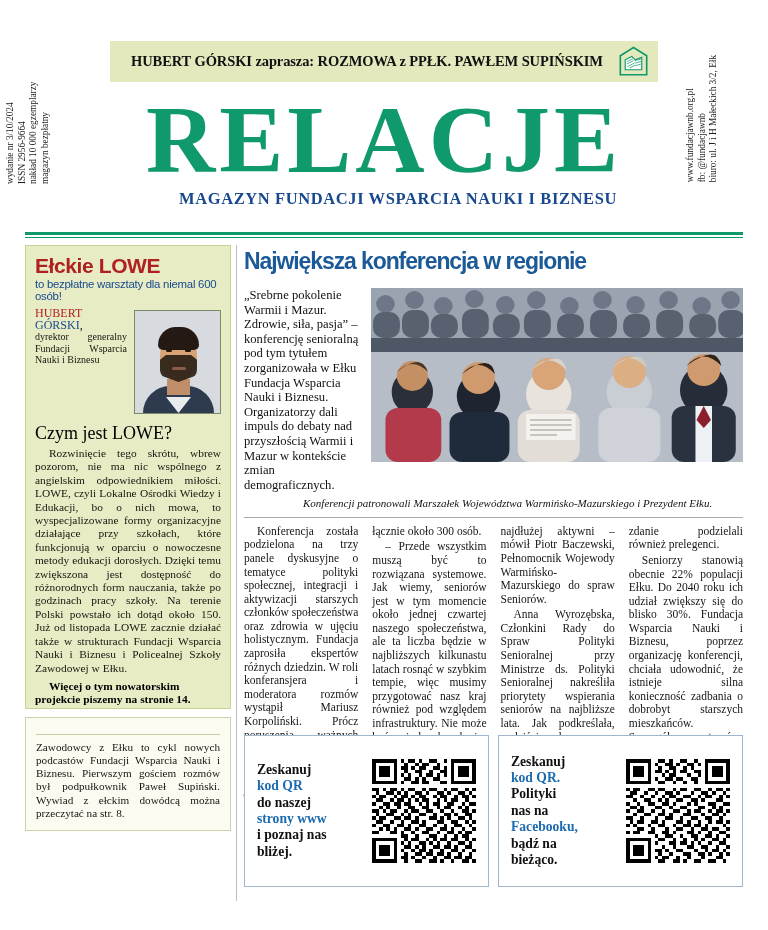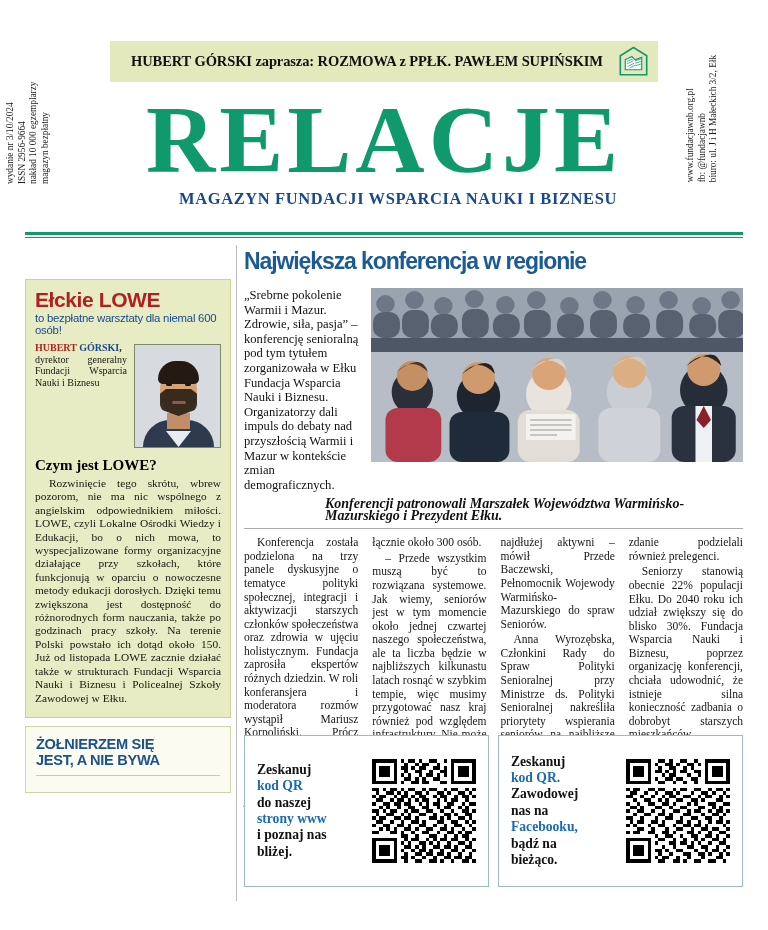--- a/index.html
+++ b/index.html
@@ -64,22 +64,21 @@
   .rule-green-thin {
     position:absolute; left:25px; top:237px; width:718px;
     height:1px; background:#11996e;
   }
 
   
   .left-col { position:absolute; left:25px; top:245px; width:206px; }
 
   .lowe-box {
     background:#e7ecc4; border:1px solid #c9d195;
-    padding:8px 9px 10px 9px;
-    margin-top:34px;
+    padding:8px 9px 1px 9px;
   }
   .lowe-title {
     color:#b02020; font-weight:700; font-size:21px;
     font-family:"Liberation Sans", sans-serif; letter-spacing:-0.4px;
     line-height:23px;
   }
   .lowe-sub {
     color:#18488f; font-weight:400; font-size:11.4px;
     font-family:"Liberation Sans", sans-serif; letter-spacing:-0.25px;
     margin-top:1px; margin-bottom:6px;
@@ -115,25 +114,25 @@
     position:absolute; left:25px; top:44px; width:37px; height:27px;
     background:#2c2118; border-radius:0 0 45% 45%;
     clip-path: polygon(0 18%, 16% 0, 84% 0, 100% 18%, 100% 75%, 50% 100%, 0 75%);
     opacity:.93;
   }
   .portrait .mouth { position:absolute; left:37px; top:56px; width:14px; height:3px; background:#8d5b49; border-radius:2px; }
   .portrait .eyeL { position:absolute; left:31px; top:38px; width:6px; height:3px; background:#20150f; border-radius:2px; }
   .portrait .eyeR { position:absolute; left:50px; top:38px; width:6px; height:3px; background:#20150f; border-radius:2px; }
 
   .byline { font-size:10px; line-height:11.5px; clear:none; }
-  .byline .nm { font-weight:700; font-size:10px; }
+  .byline .nm { font-weight:400; font-size:12px; }
   .byline .nm .red { color:#b02020; }
   .byline .nm .blue { color:#18488f; }
 
-  .sec-h { font-weight:700; font-size:15px; margin:6px 0 3px 0; }
+  .sec-h { font-weight:400; font-size:18px; margin:6px 0 3px 0; }
 
   .lowe-more { font-weight:700; font-size:11.4px; line-height:13.4px; text-indent:14px; }
 
   
   .teaser {
     margin-top:8px; background:#fbfbf2; border:1px solid #cfd3a8;
     padding:9px 10px 10px 10px;
   }
   .teaser-h {
     color:#1c5288; font-weight:700; font-size:14.6px;
@@ -157,22 +156,22 @@
     width:127px; flex:0 0 127px;
     font-size:12.6px; line-height:14.6px; color:#111;
     padding-right:7px;
   }
   .photo {
     flex:1; height:174px; position:relative; overflow:hidden;
     background:#b9c3cd;
   }
   .photo .room { position:absolute; inset:0; background:linear-gradient(#c6ccd4 0%, #aab3bd 48%, #8e99a6 100%); }
   .caption {
-    margin-top:6px; margin-left:81px;
-    font-style:italic; font-weight:700; font-size:14px; line-height:11.4px; color:#111;
+    margin-top:6px; margin-left:59px;
+    font-style:italic; font-weight:400; font-size:11px; line-height:11.4px; color:#111;
   }
   .cap-rule { height:1px; background:#aaa; margin:7px 0 0 0; }
 
   .cols { display:flex; gap:14px; margin-top:7px; }
   .col { flex:1; font-size:11.5px; line-height:13.6px; text-align:justify; color:#151515; }
   .col p { text-indent:13px; margin-bottom:2px; }
   .col p.noind { text-indent:0; }
 
   
   .qr-row { position:absolute; left:244px; top:735px; width:499px; display:flex; gap:9px; }
@@ -247,26 +246,26 @@
         <div class="byline">
           <div class="nm"><span class="red">HUBERT</span> <span class="blue">GÓRSKI</span>,</div>
           <div>dyrektor generalny Fundacji Wsparcia Nauki i Biznesu</div>
         </div>
       </div>
 
       <div class="sec-h">Czym jest LOWE?</div>
       <div class="lowe-body">
         <p>Rozwinięcie tego skrótu, wbrew pozorom, nie ma nic wspólnego z angielskim odpowiednikiem miłości. LOWE, czyli Lokalne Ośrodki Wiedzy i Edukacji, bo o nich mowa, to wyspecjalizowane formy organizacyjne działające przy szkołach, które funkcjonują w oparciu o nowoczesne metody edukacji dorosłych. Dzięki temu zwiększona jest dostępność do różnorodnych form nauczania, także po godzinach pracy szkoły. Na terenie Polski powstało ich dotąd około 150. Już od listopada LOWE zacznie działać także w strukturach Fundacji Wsparcia Nauki i Biznesu i Policealnej Szkoły Zawodowej w Ełku.</p>
       </div>
+      <div class="lowe-more" style="margin-top:5px;">Więcej o tym nowatorskim projekcie piszemy na stronie 14.</div>
     </div>
 
     <div class="teaser">
-      <div class="teaser-h" style="white-space:pre-line;">ŻOŁNIERZEM SIĘ
-JEST, A NIE BYWA</div>
       <div class="teaser-rule"></div>
+      <div class="teaser-b">Zawodowcy z Ełku to cykl nowych podcastów Fundacji Wsparcia Nauki i Biznesu. Pierwszym gościem rozmów był podpułkownik Paweł Supiński. Wywiad z ełckim dowódcą można przeczytać na str. 8.</div>
     </div>
 
   </div>
 
   <div class="main">
     <div class="headline">Największa konferencja w regionie</div>
 
     <div class="lead-row">
       <div class="lead">„Srebrne pokolenie Warmii i Mazur. Zdrowie, siła, pasja” – konferencję senioralną pod tym tytułem zorganizowała w Ełku Fundacja Wsparcia Nauki i Biznesu. Organizatorzy dali impuls do debaty nad przyszłością Warmii i Mazur w kontekście zmian demograficznych.</div>
       <div class="photo">
@@ -353,21 +352,21 @@
 
     <div class="cols">
       <div class="col">
         <p>Konferencja została podzielona na trzy panele dyskusyjne o tematyce polityki społecznej, integracji i aktywizacji starszych członków społeczeństwa oraz zdrowia w ujęciu holistycznym. Fundacja zaprosiła ekspertów różnych dziedzin. W roli konferansjera i moderatora rozmów wystąpił Mariusz Korpoliński. Prócz poruszenia ważnych zagadnień związanych z polityką senioralną wydarzenie miało jeszcze jeden cel – zainspirowanie seniorów do rozwoju osobistego. Event przyciągnął</p>
       </div>
       <div class="col">
         <p class="noind">łącznie około 300 osób.</p>
         <p>– Przede wszystkim muszą być to rozwiązana systemowe. Jak wiemy, seniorów jest w tym momencie około jednej czwartej naszego społeczeństwa, ale ta liczba będzie w najbliższych kilkunastu latach rosnąć w szybkim tempie, więc musimy przygotować nasz kraj również pod względem infrastruktury. Nie może być żadnych barier architektonicznych – muszą być podjazdy, windy, platformy, które ułatwią przemieszczanie się naszych seniorów, po to, żeby byli jak</p>
       </div>
       <div class="col">
-        <p class="noind">najdłużej aktywni – mówił Przede Baczewski, Pełnomocnik Wojewody Warmińsko-Mazurskiego do spraw Seniorów.</p>
+        <p class="noind">najdłużej aktywni – mówił Piotr Baczewski, Pełnomocnik Wojewody Warmińsko-Mazurskiego do spraw Seniorów.</p>
         <p>Anna Wyrozębska, Członkini Rady do Spraw Polityki Senioralnej przy Ministrze ds. Polityki Senioralnej nakreśliła priorytety wspierania seniorów na najbliższe lata. Jak podkreślała, podejście do procesu starzenia się społeczeństwa wymaga skoordynowanych działań ze strony rządu, samorządów i organizacji działających na rzecz osób starszych. To</p>
       </div>
       <div class="col">
         <p class="noind">zdanie podzielali również prelegenci.</p>
         <p>Seniorzy stanowią obecnie 22% populacji Ełku. Do 2040 roku ich udział zwiększy się do blisko 30%. Fundacja Wsparcia Nauki i Biznesu, poprzez organizację konferencji, chciała udowodnić, że istnieje silna konieczność zadbania o dobrobyt starszych mieszkańców. Szczególną przestrzeń w dyskusji zajęła rola aktywnego starzenia się i wspieranie tej koncepcji. Dodatkowe materiały z konferencji umieszczamy na stronach 4. i 5.</p>
       </div>
     </div>
   </div>
 
   <div class="qr-row">
@@ -613,21 +612,21 @@
               <rect x="28" y="28" width="1" height="1"></rect>
           </g>
         </svg>
       </div>
     </div>
 
     <div class="qr-box">
       <div class="qr-text">
         <div>Zeskanuj</div>
         <div class="bl">kod QR.</div>
-        <div>Zawodowej</div>
+        <div>Polityki</div>
         <div>nas na</div>
         <div class="bl">Facebooku,</div>
         <div>bądź na</div>
         <div>bieżąco.</div>
       </div>
       <div class="qr-img">
         <svg width="104" height="104" viewBox="0 0 29 29" shape-rendering="crispEdges">
           <rect width="29" height="29" fill="#fff"></rect>
           <g fill="#000">
             <rect x="0" y="0" width="7" height="7"></rect>

